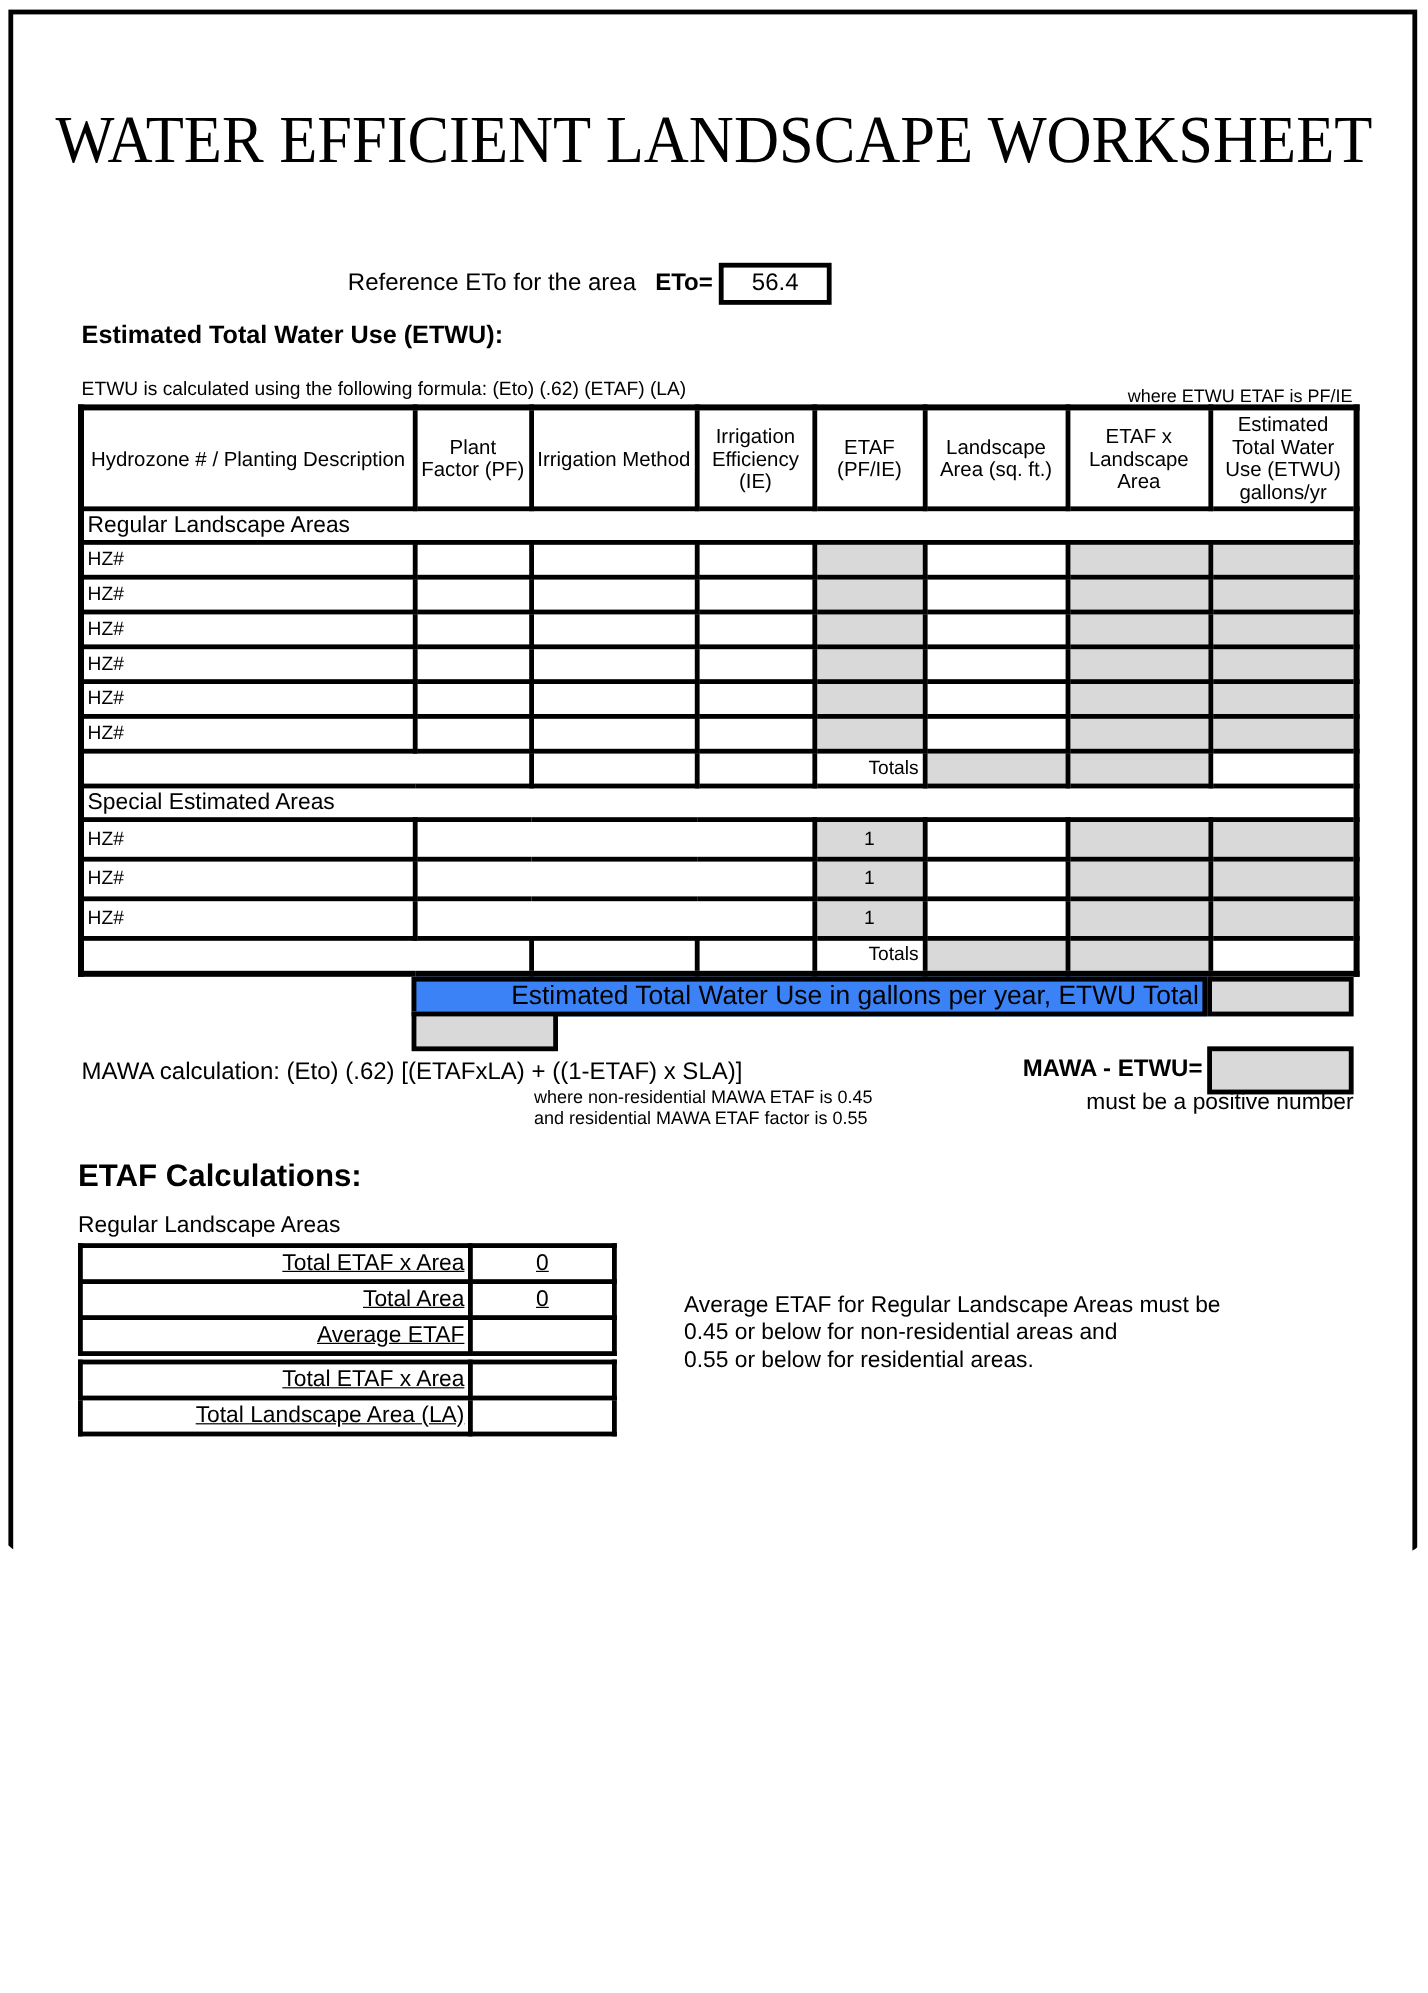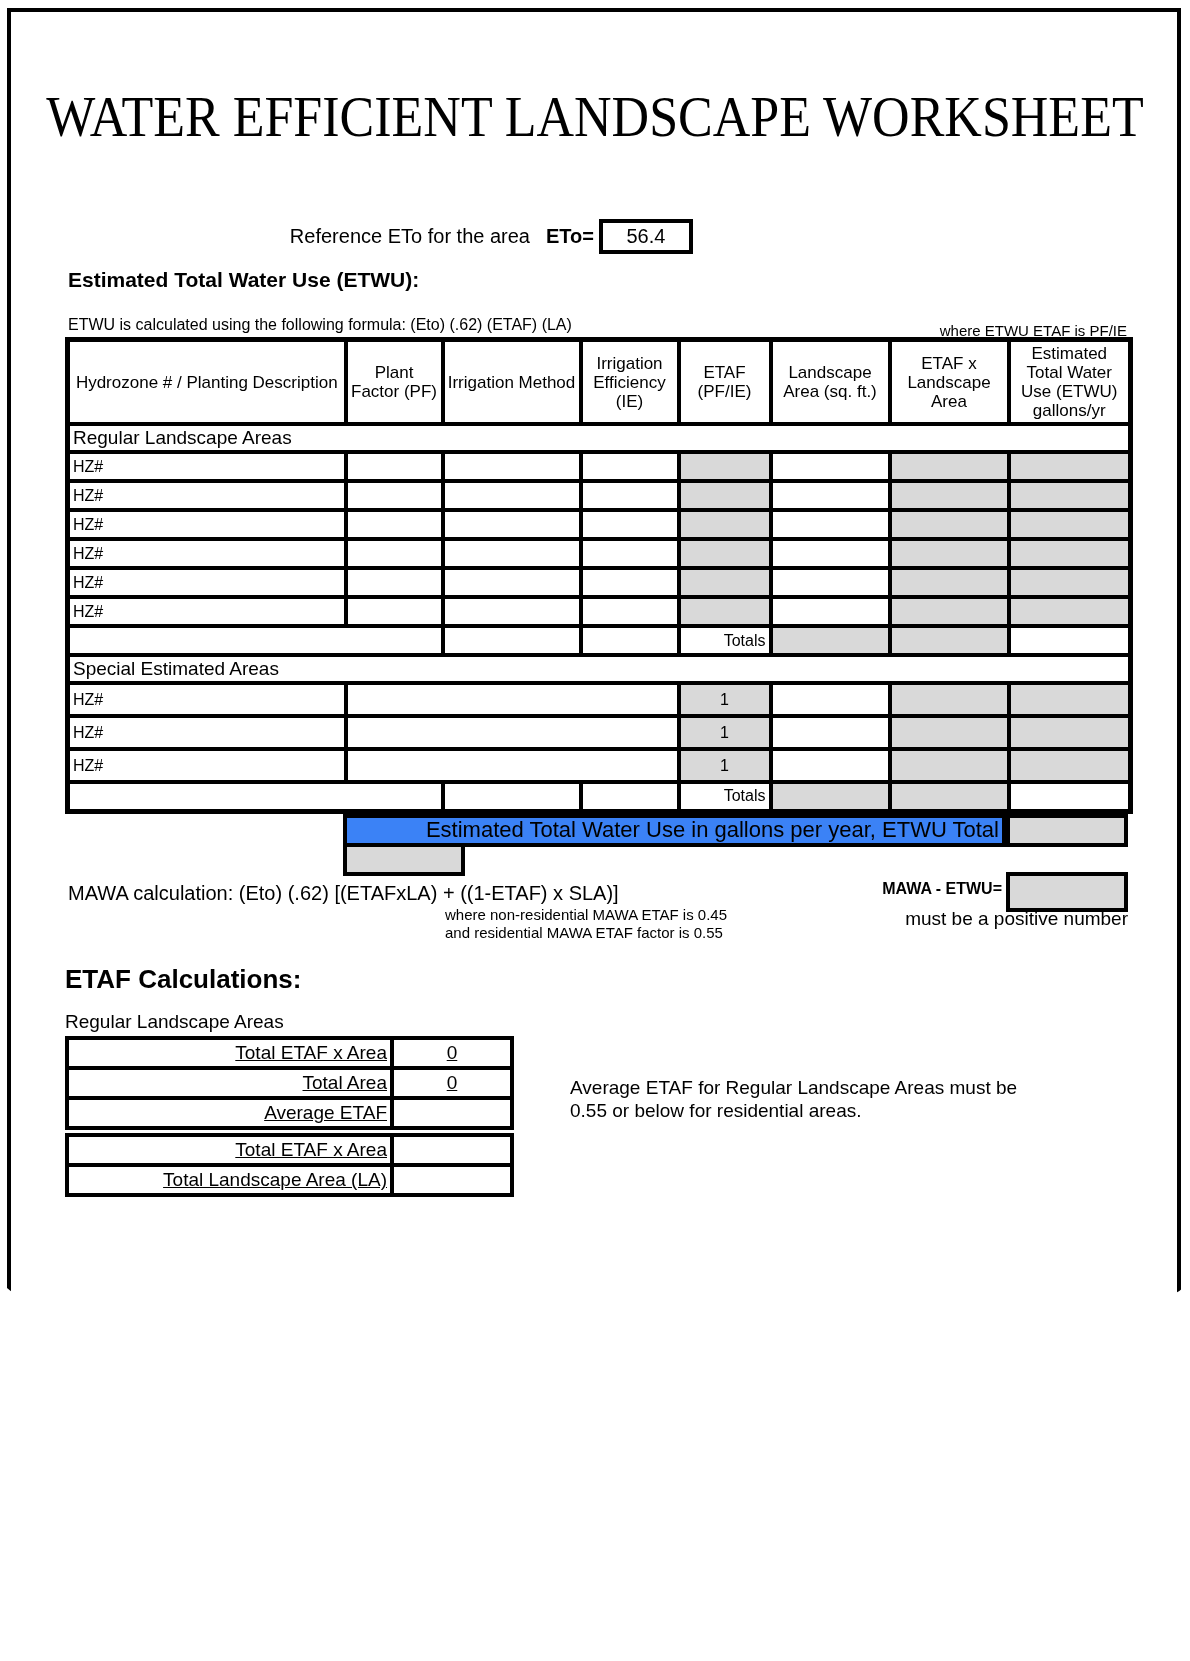--- a/index.html
+++ b/index.html
@@ -59,21 +59,21 @@
     background:#3b82f6;
   }
   .sum-val { width:122px; height:33px; border:4px solid #000; background:#d9d9d9; }
 
   .mawa-row { position:relative; height:84px; }
   .mawa-box {
     position:absolute; left:941px; top:-4px; width:122px; height:40px;
     border:4px solid #000; background:#d9d9d9;
   }
   .mawa-calc { position:absolute; left:3px; top:6px; font-size:20px; }
-  .mawa-eq { position:absolute; left:639px; top:4px; width:298px; text-align:right; font-weight:bold; font-size:16px; }
+  .mawa-eq { position:absolute; left:639px; top:4px; width:298px; text-align:right; font-weight:bold; font-size:20px; }
   .mawa-notes { position:absolute; left:380px; top:30px; font-size:15px; line-height:18px; }
   .mawa-pos { position:absolute; right:0px; top:32px; font-size:19px; }
 
   .etaf-heading { margin-top:4px; font-size:26px; font-weight:bold; }
   .etaf-sub { margin-top:16px; font-size:19px; }
   .calc-wrap { position:relative; margin-top:3px; }
   table.calc { border-collapse:collapse; table-layout:fixed; border:4px solid #000; }
   table.calc td { border:4px solid #000; height:30px;text-decoration:underline; }
   td.calc-label { width:325px; text-align:right; font-size:19px; padding-right:3px; }
   td.calc-val { width:120px; text-align:center; font-size:19px; }
@@ -272,20 +272,21 @@
           <td class="calc-val">0</td>
         </tr>
         <tr>
           <td class="calc-label">Average ETAF</td>
           <td class="calc-val thickbox"></td>
         </tr>
       </tbody>
         </table>
       <div class="calc-note">
         <div>Average ETAF for Regular Landscape Areas must be</div>
+        <div>0.45 or below for non-residential areas and</div>
         <div>0.55 or below for residential areas.</div>
       </div>
     </div>
 
     <div class="calc-wrap">
       <table class="calc">
         <tbody>
             <tr>
           <td class="calc-label">Total ETAF x Area</td>
           <td class="calc-val"></td>

